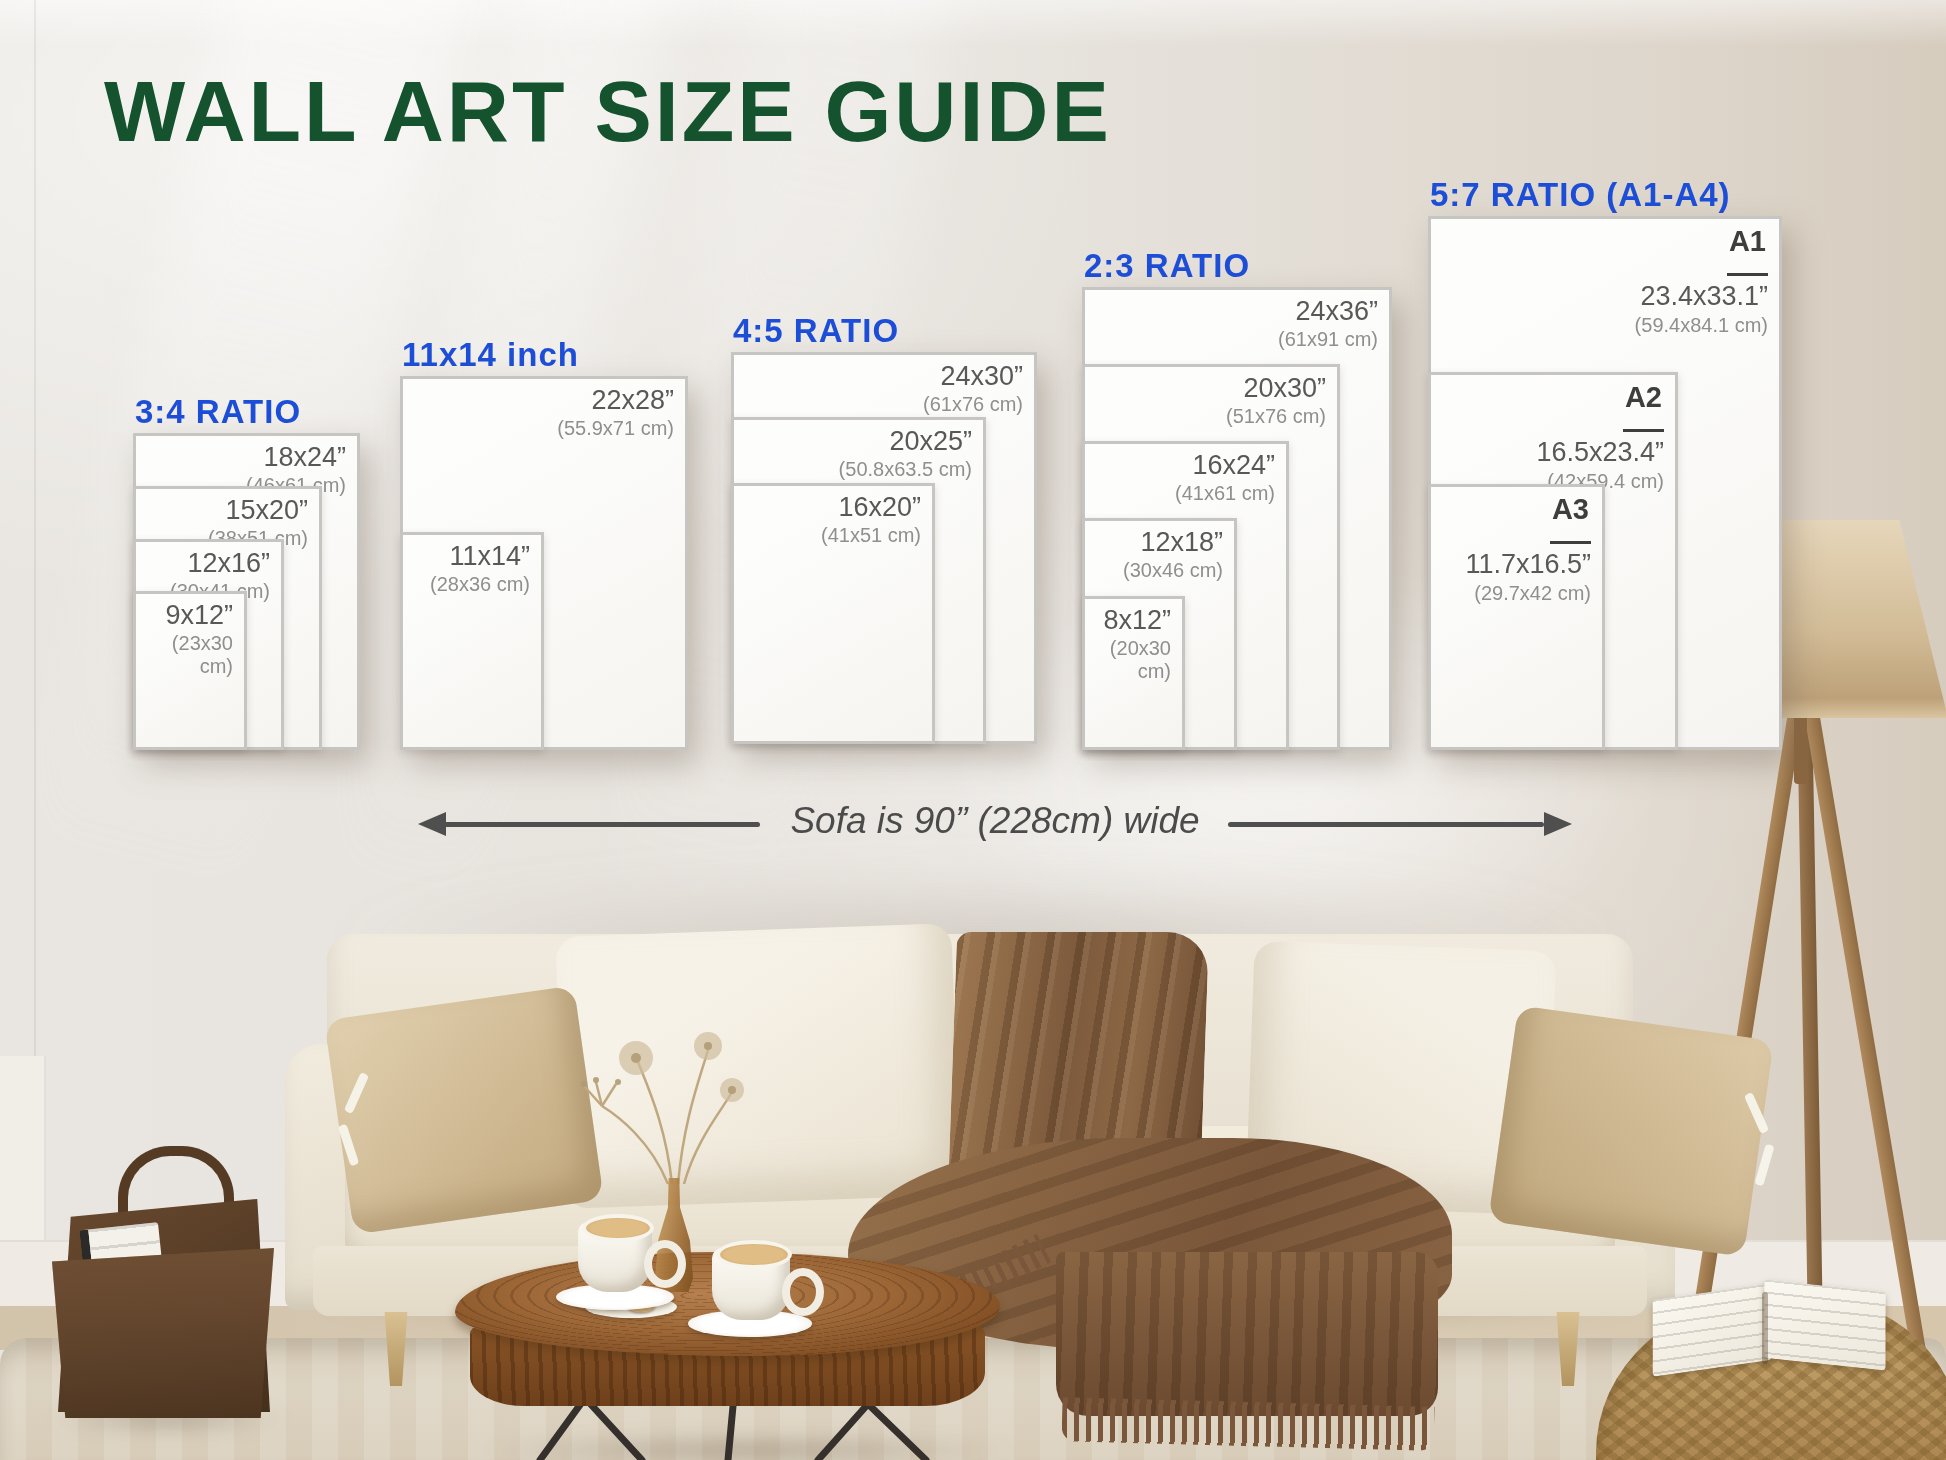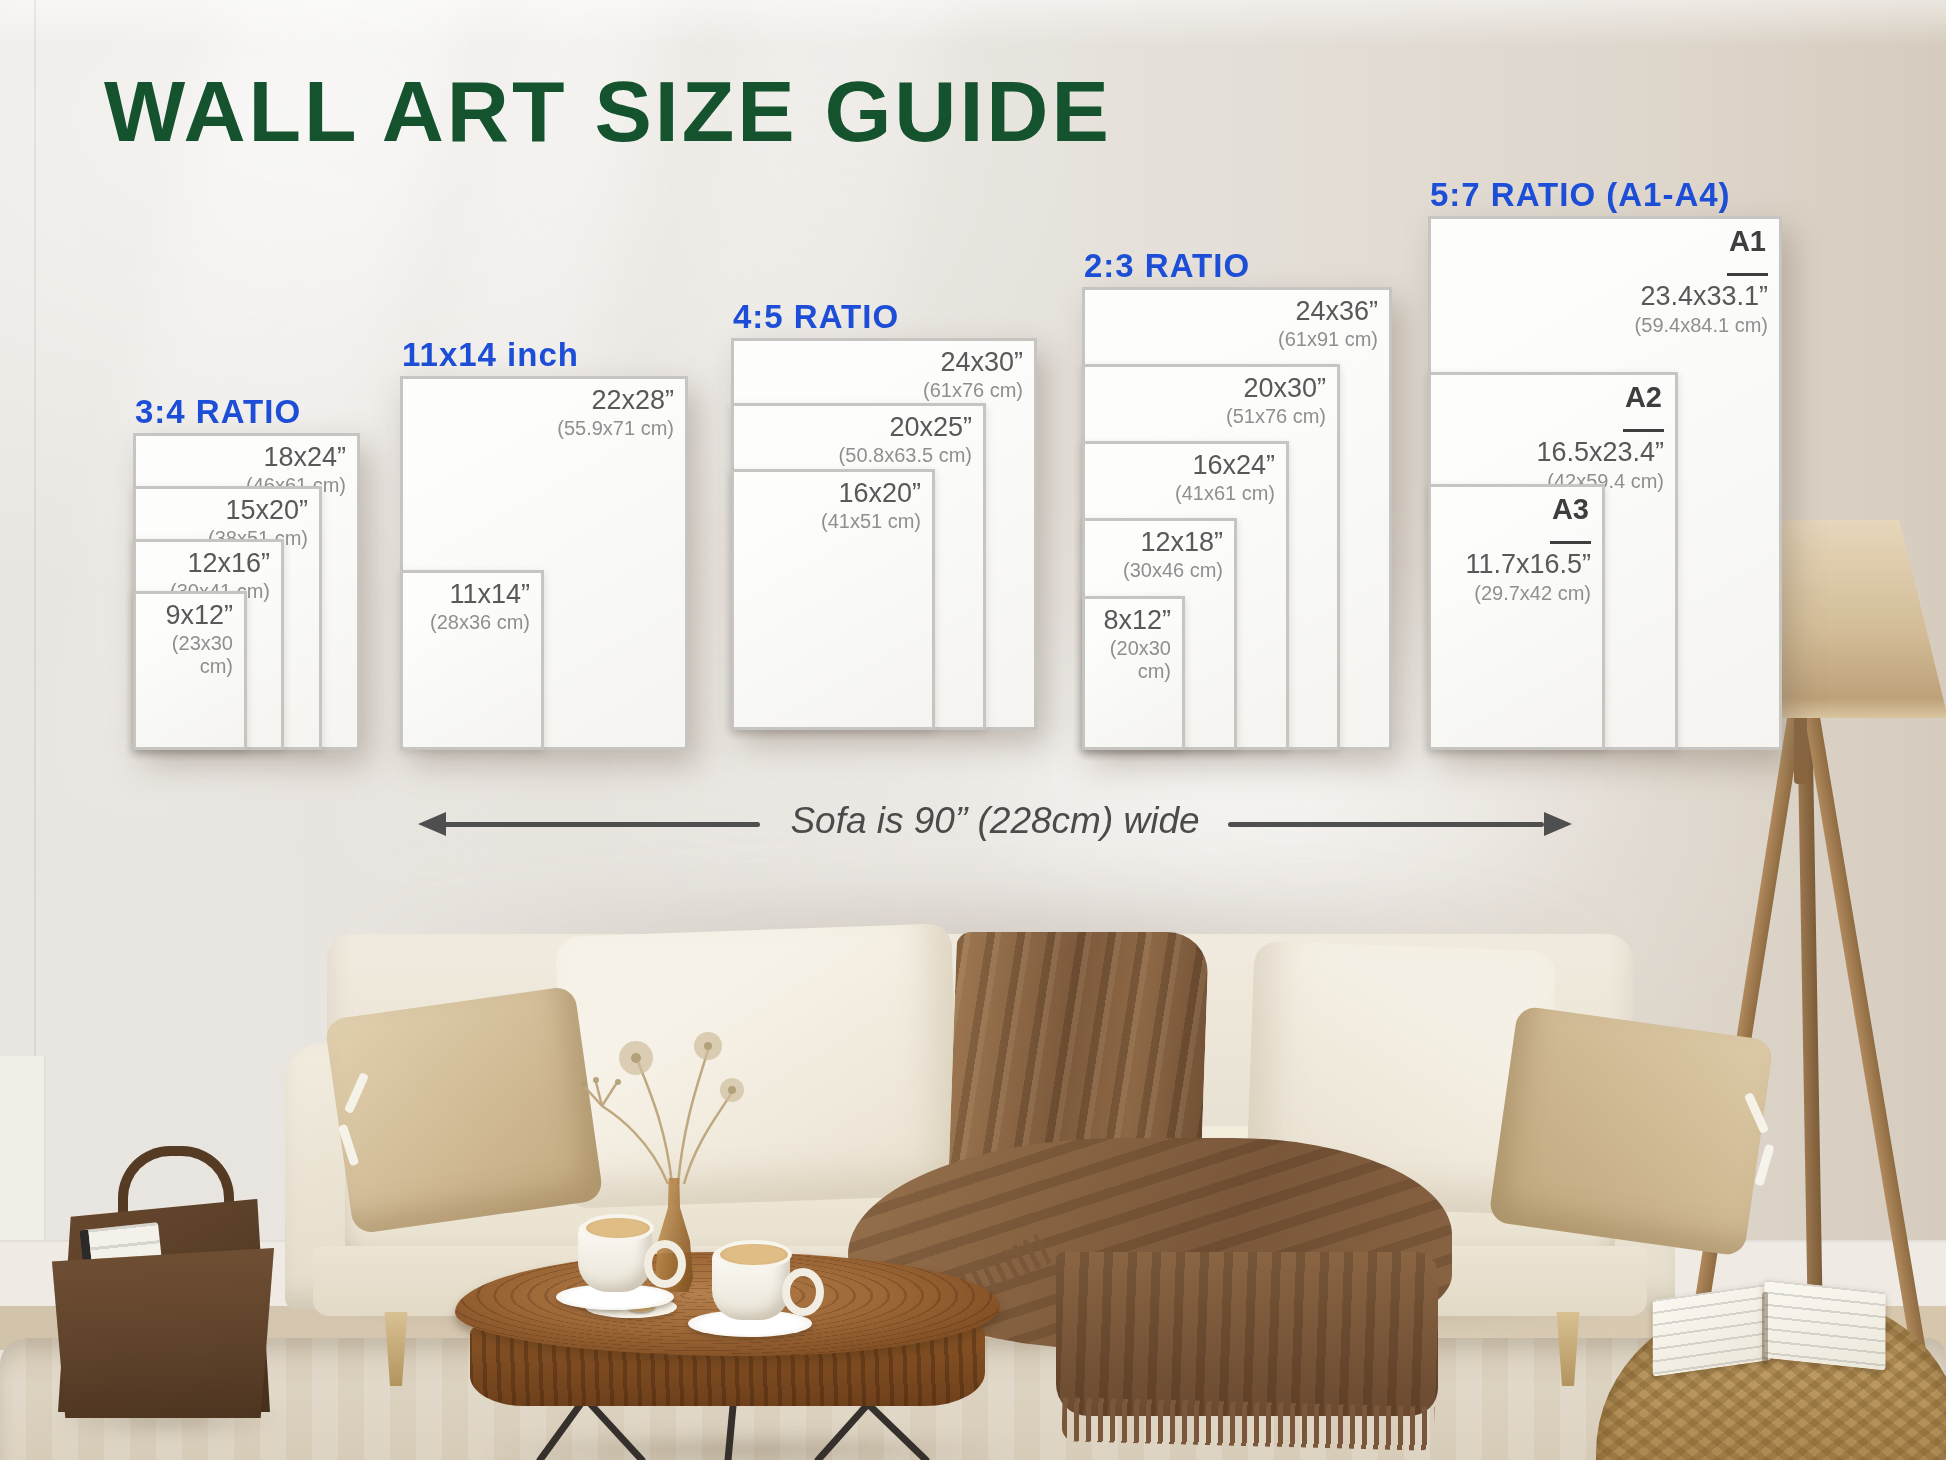--- a/index.html
+++ b/index.html
@@ -258,28 +258,28 @@
         </div>
       </div>
       <div class="size-group" style="left: 400px; top: 376px; width: 288px; height: 374px;">
         <div class="group-heading">11x14 inch</div>
         <div class="poster poster-xl" style="width: 288px; height: 374px; z-index: 1;">
           <div class="poster-label">
             <div class="size-in">22x28”</div>
             <div class="size-cm">(55.9x71 cm)</div>
           </div>
         </div>
-        <div class="poster" style="width: 144px; height: 180px; z-index: 2;">
+        <div class="poster" style="width: 144px; height: 218px; z-index: 2;">
           <div class="poster-label">
             <div class="size-in">11x14”</div>
             <div class="size-cm">(28x36 cm)</div>
           </div>
         </div>
       </div>
-      <div class="size-group" style="left: 731px; top: 338px; width: 306px; height: 392px;">
+      <div class="size-group" style="left: 731px; top: 352px; width: 306px; height: 392px;">
         <div class="group-heading">4:5 RATIO</div>
         <div class="poster poster-xl" style="width: 306px; height: 392px; z-index: 1;">
           <div class="poster-label">
             <div class="size-in">24x30”</div>
             <div class="size-cm">(61x76 cm)</div>
           </div>
         </div>
         <div class="poster" style="width: 255px; height: 327px; z-index: 2;">
           <div class="poster-label">
             <div class="size-in">20x25”</div>

